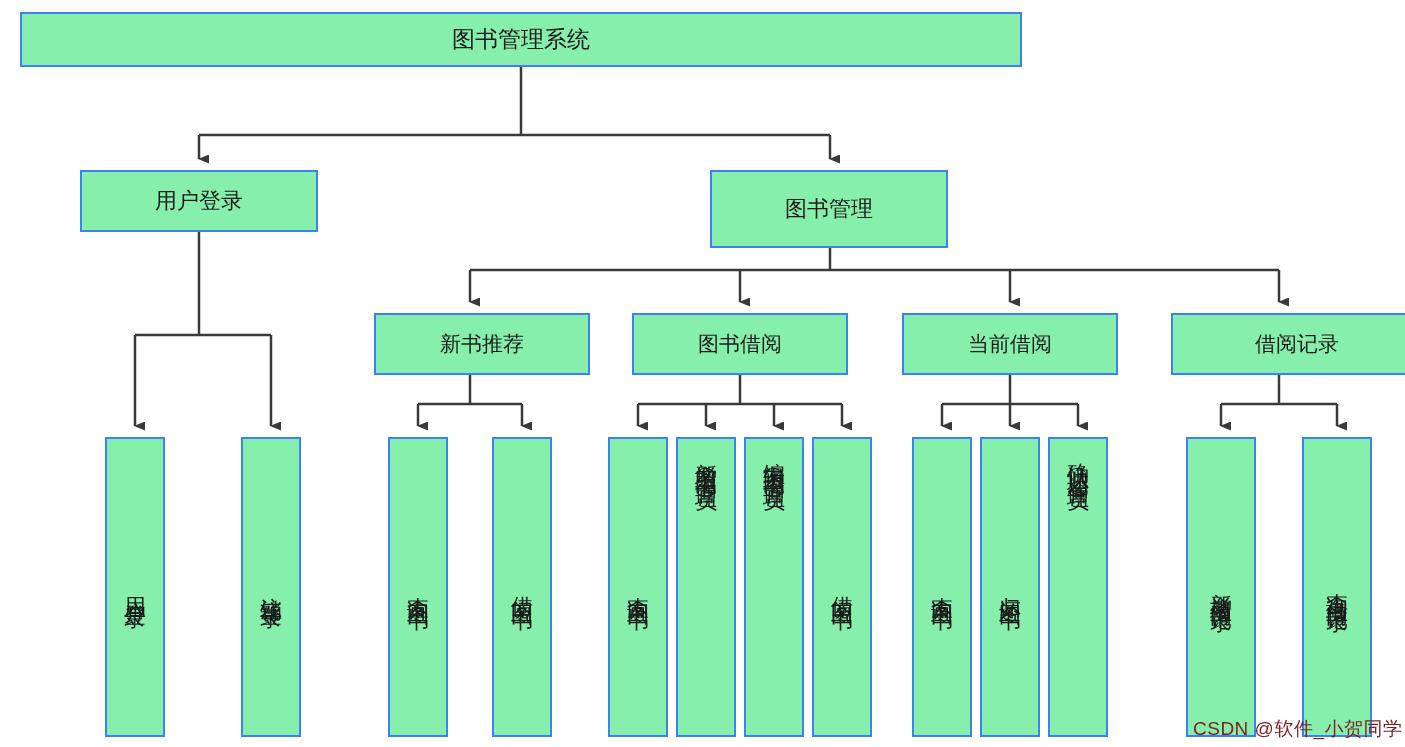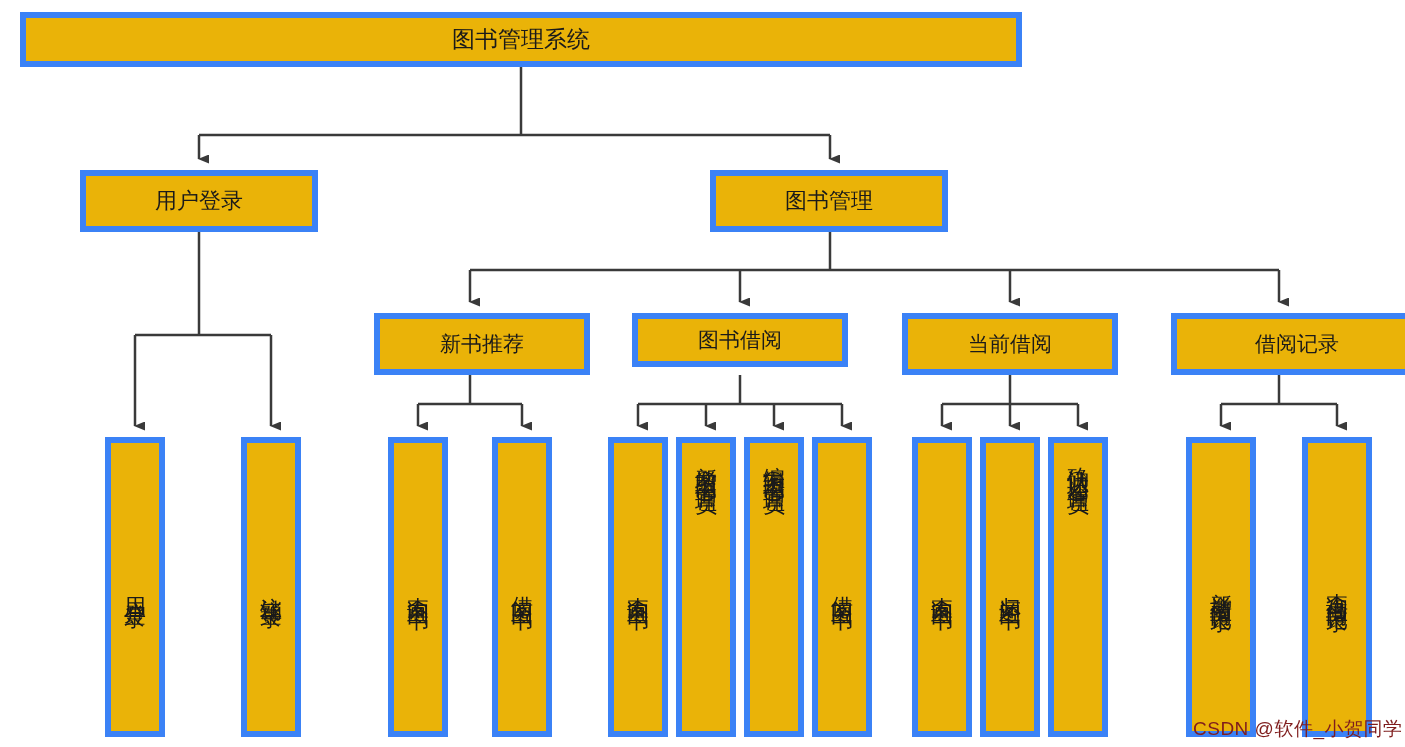--- a/index.html
+++ b/index.html
@@ -22,22 +22,22 @@
     position: absolute;
     left: 0;
     top: 0;
     width: 1405px;
     height: 747px;
     pointer-events: none;
   }
   .node {
     position: absolute;
     box-sizing: border-box;
-    background: #eab308;
-    border: 6px solid #3b82f6;
+    background: #86efac;
+    border: 2px solid #3b82f6;
     display: flex;
     align-items: center;
     justify-content: center;
     color: #1a1a1a;
   }
   .node.root {
     font-size: 23px;
   }
   .node.l2 {
     font-size: 22px;
@@ -121,28 +121,28 @@
     </g>
   </svg>
 
   <div class="node root" style="left:20px; top:12px; width:1002px; height:55px;">
     <span>图书管理系统</span>
   </div>
 
   <div class="node l2" style="left:80px; top:170px; width:238px; height:62px;">
     <span>用户登录</span>
   </div>
-  <div class="node l2" style="left:710px; top:170px; width:238px; height:62px;">
+  <div class="node l2" style="left:710px; top:170px; width:238px; height:78px;">
     <span>图书管理</span>
   </div>
 
   <div class="node l3" style="left:362px; top:313px; width:216px; height:62px;margin-left:12px;">
     <span>新书推荐</span>
   </div>
-  <div class="node l3" style="left:632px; top:313px; width:216px; height:54px;">
+  <div class="node l3" style="left:632px; top:313px; width:216px; height:62px;">
     <span>图书借阅</span>
   </div>
   <div class="node l3" style="left:902px; top:313px; width:216px; height:62px;">
     <span>当前借阅</span>
   </div>
   <div class="node l3" style="left:1171px; top:313px; width:252px; height:62px;">
     <span>借阅记录</span>
   </div>
 
   <div class="node leaf" style="left:105px; top:437px; width:60px; height:300px;">

